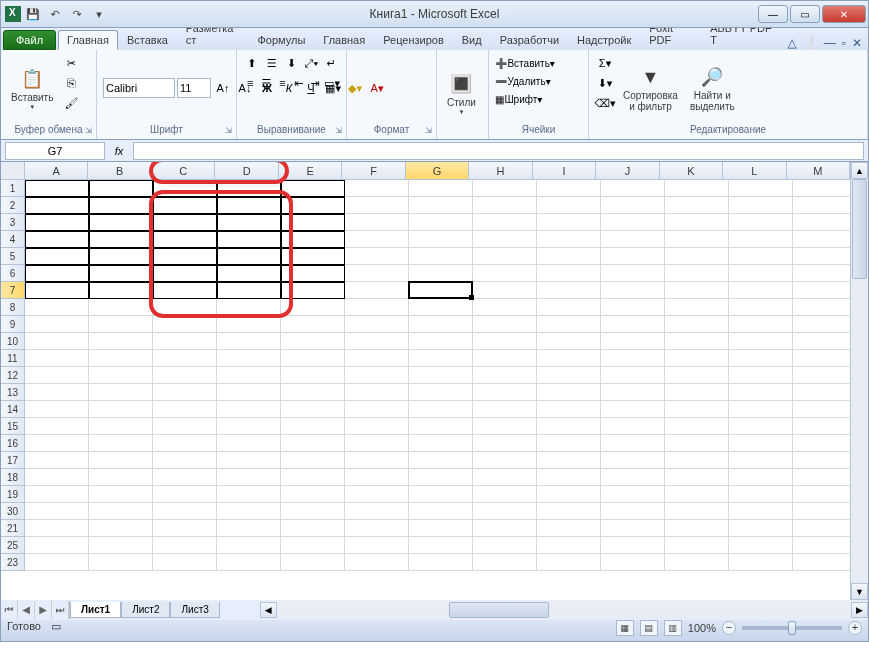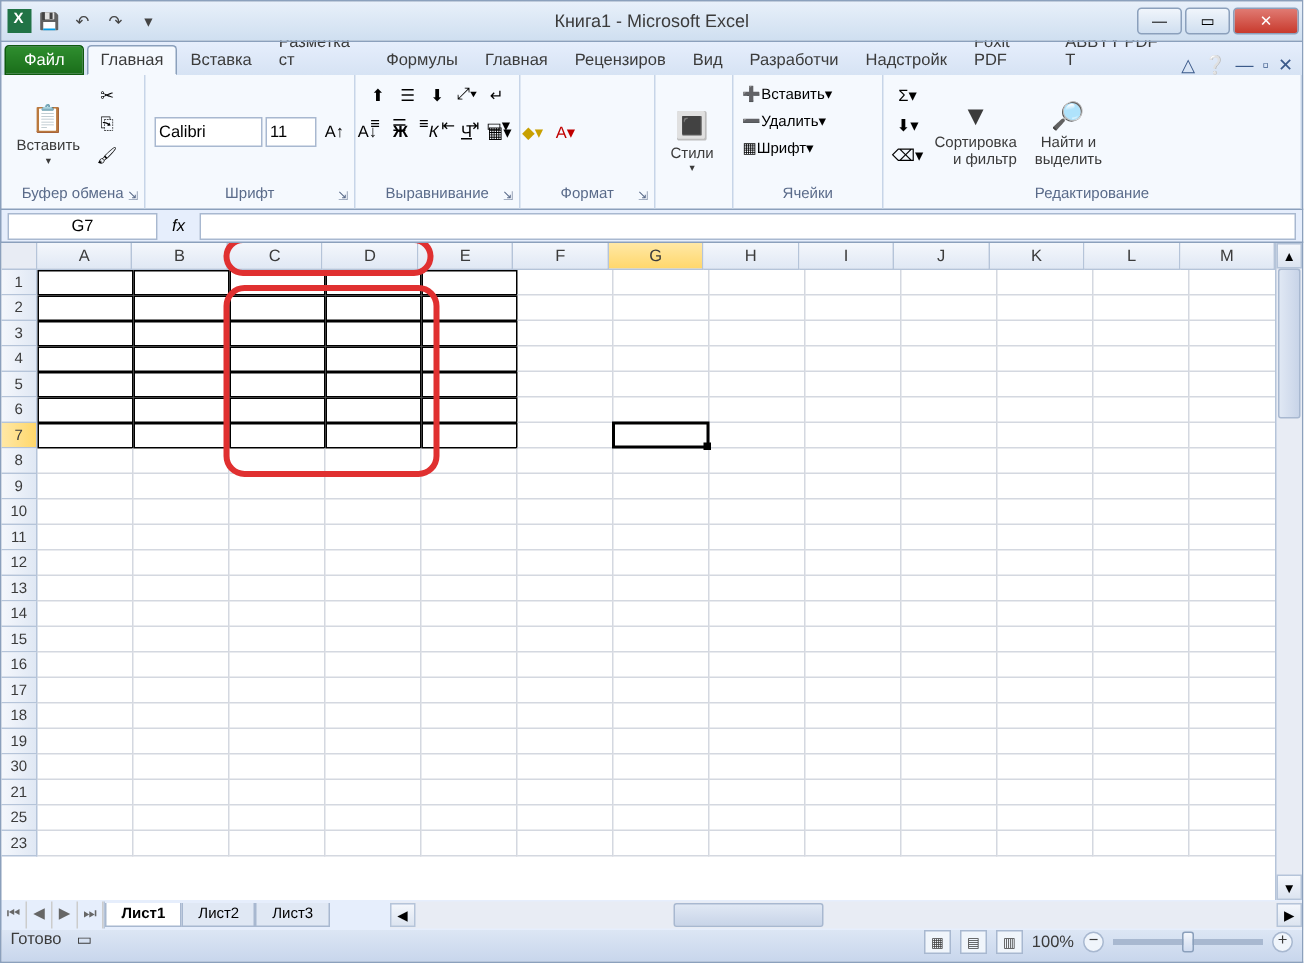--- a/index.html
+++ b/index.html
@@ -219,21 +219,21 @@
 
   <div class="rgroup" style="flex:1">
     <div class="rgroup-content">
       <div class="small-col">
         <div class="small-btn">Σ▾</div>
         <div class="small-btn">⬇▾</div>
         <div class="small-btn">⌫▾</div>
       </div>
       <div class="big-btn">
         <div class="big-icon">▼</div>
-        <span style="white-space:pre;text-align:right;line-height:1.1">Сортировка
+        <span style="white-space:pre;text-align:center;line-height:1.1">Сортировка
 и фильтр</span>
       </div>
       <div class="big-btn">
         <div class="big-icon">🔎</div>
         <span style="white-space:pre;text-align:center;line-height:1.1">Найти и
 выделить</span>
       </div>
     </div>
     <div class="rgroup-label"><span>Редактирование</span></div>
   </div>

